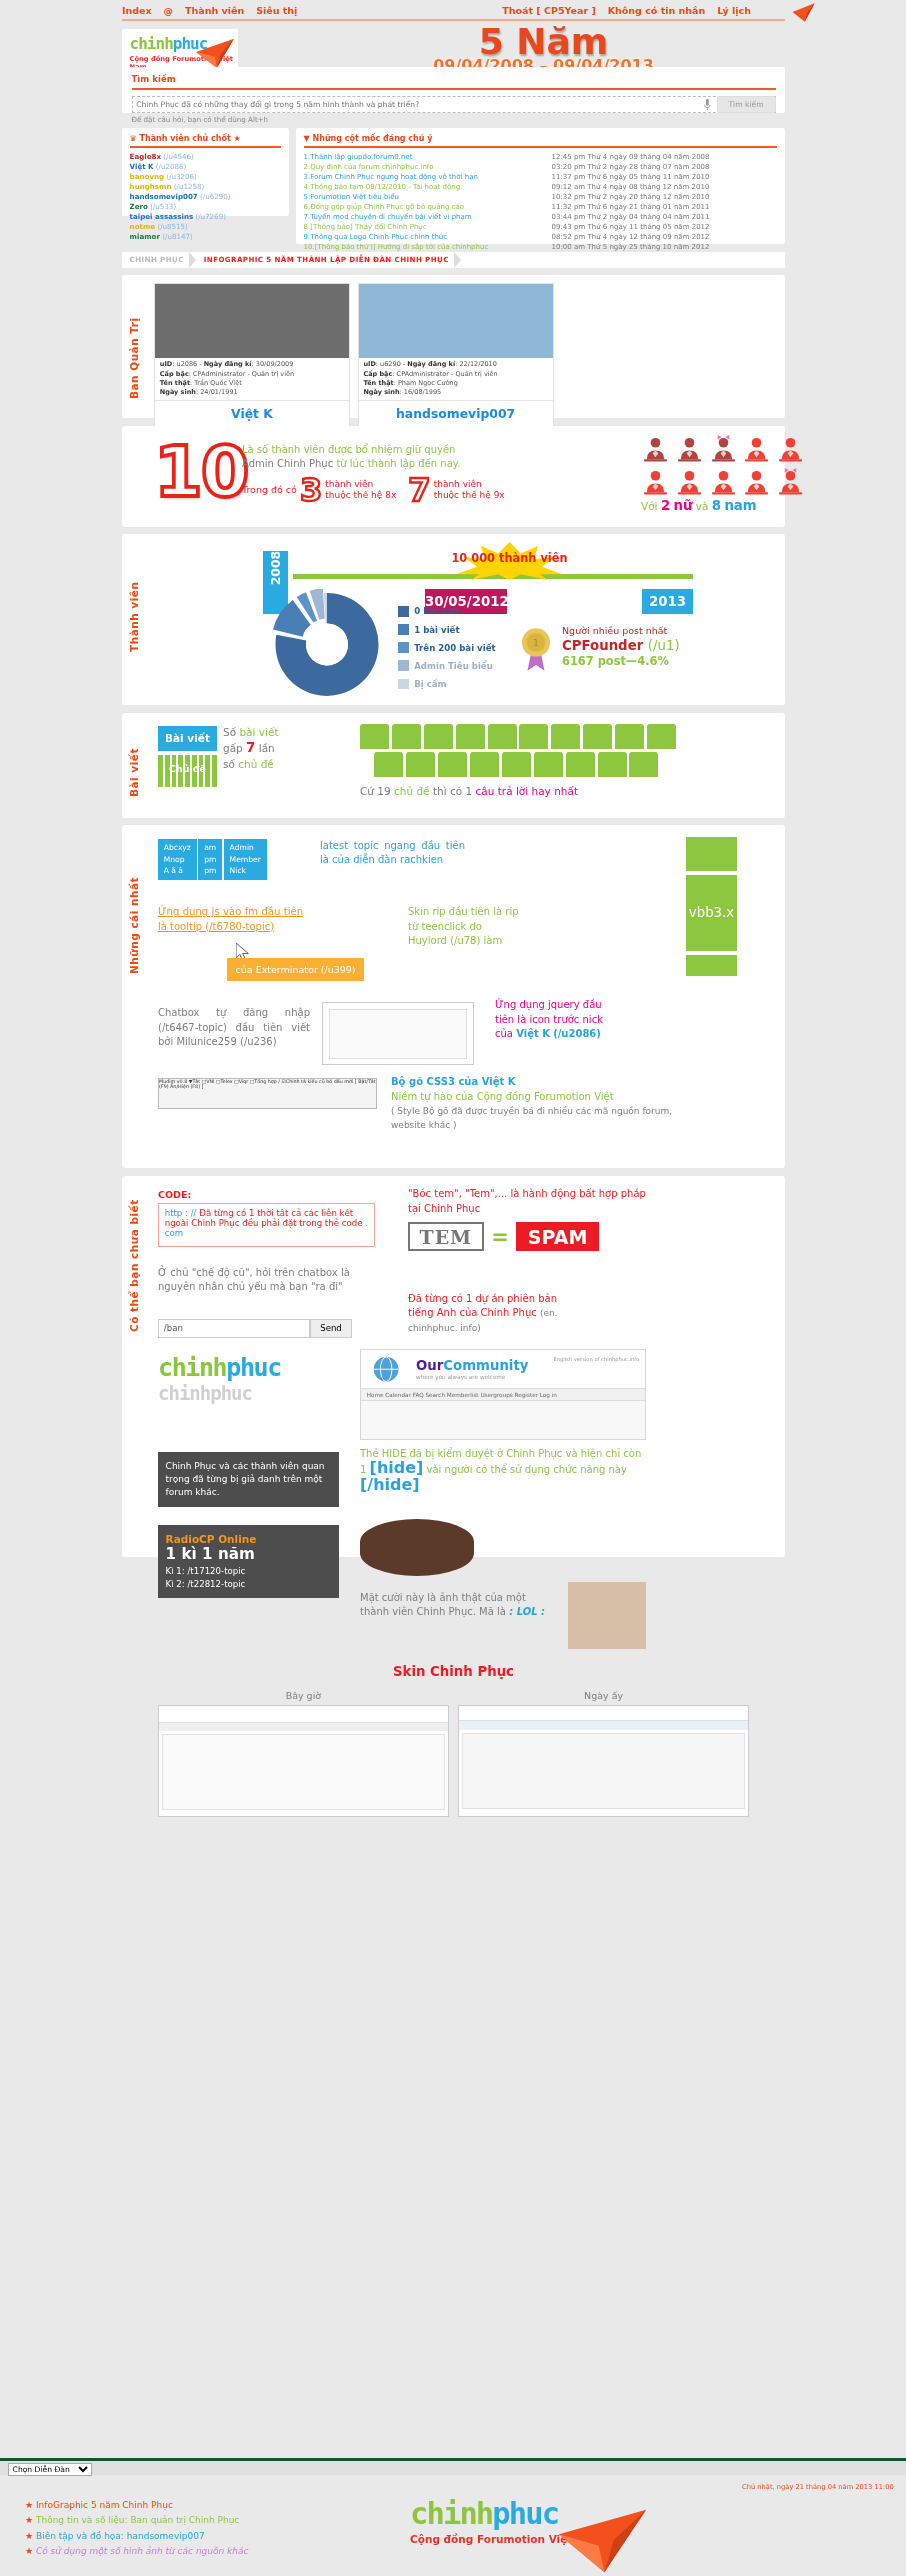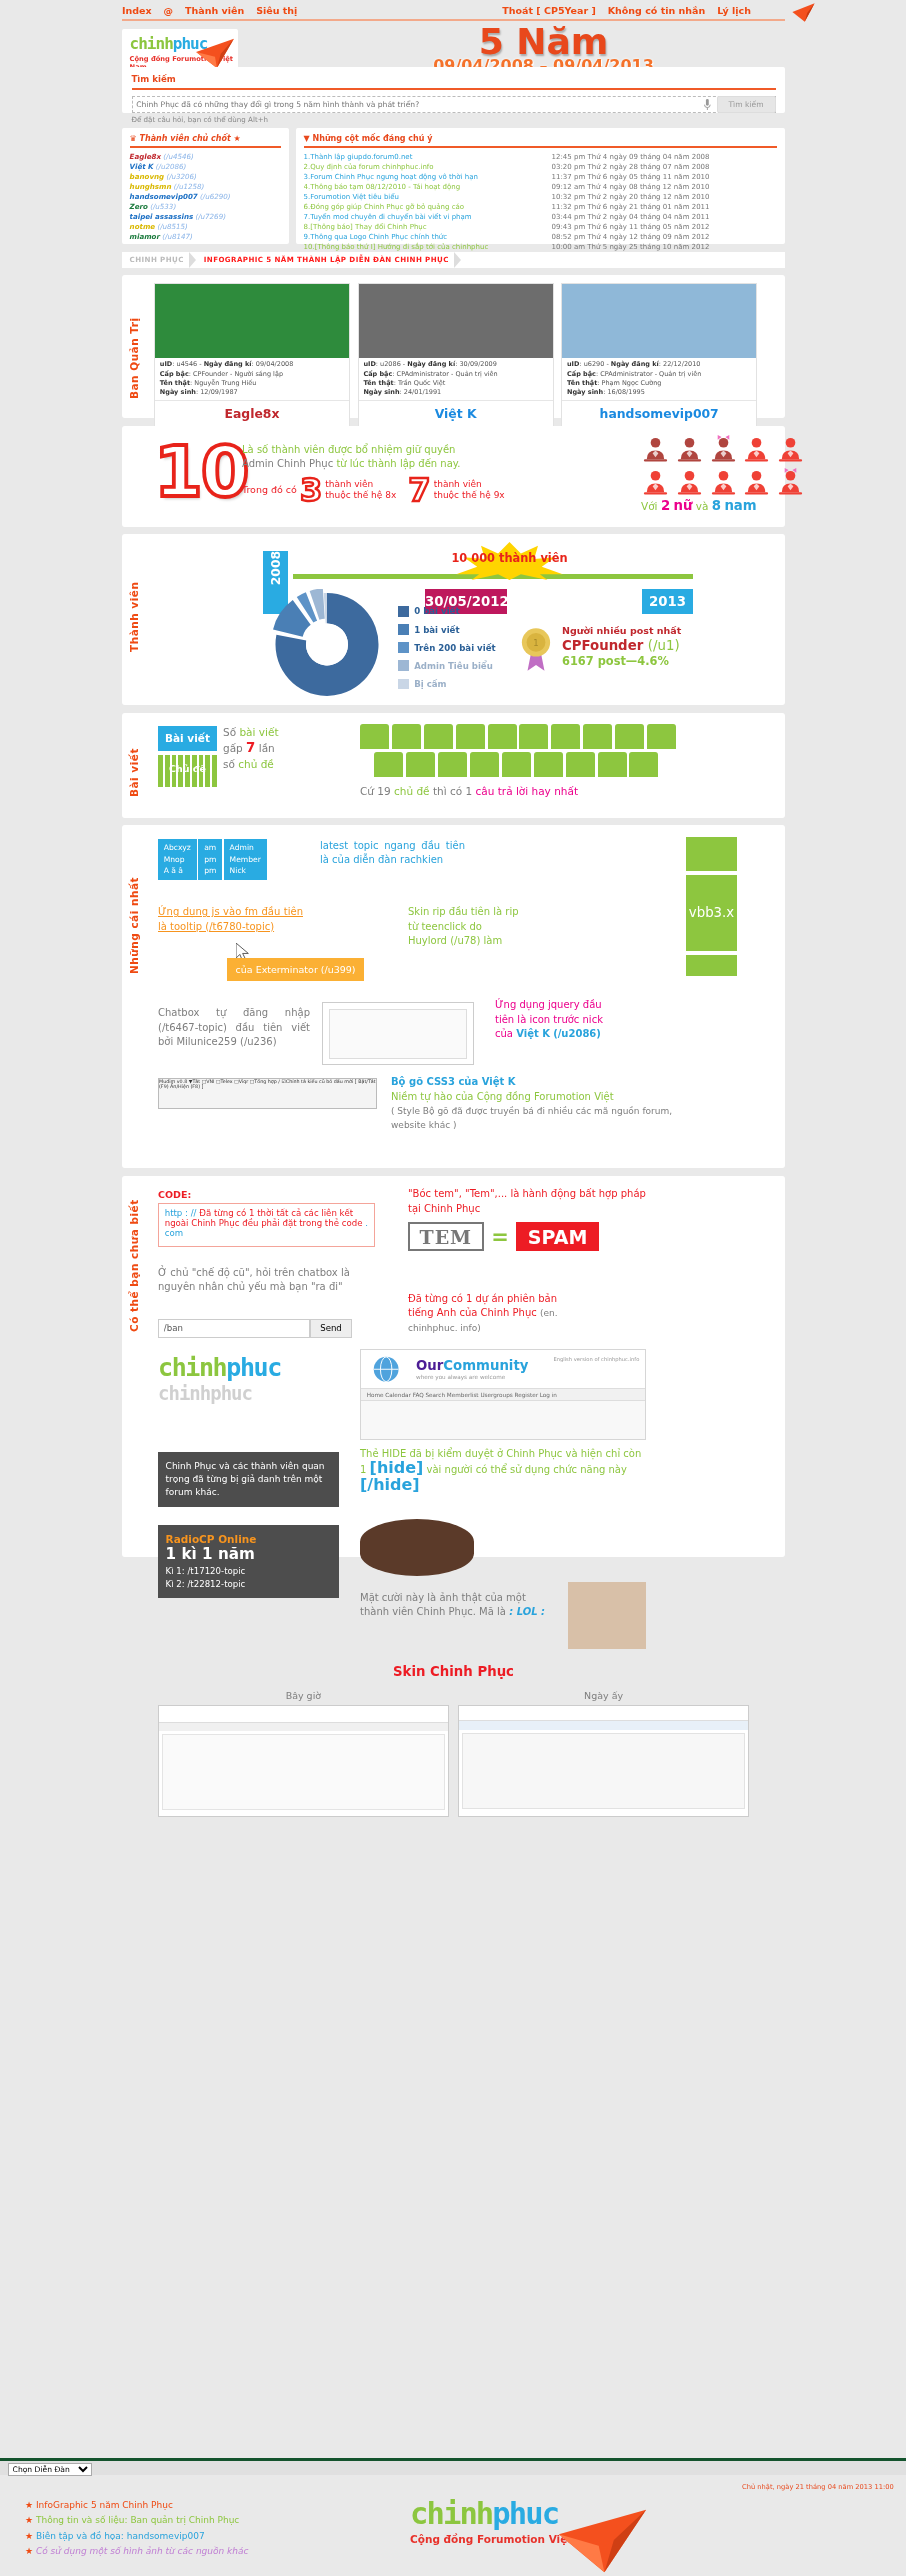--- a/index.html
+++ b/index.html
@@ -62,21 +62,21 @@
     font-family:"DejaVu Sans","Liberation Sans",sans-serif;
   }
   .mic-icon { position:absolute; right:65px; top:2.9px; }
   .search-btn {
     position:absolute; right:0; top:0; height:17px; width:59px;
     background:#e6e6e6; border:1px solid #ddd; color:#999; font-size:7.6px;
     border-radius:1.9px; cursor:pointer; font-family:"DejaVu Sans",sans-serif;
   }
   .search-hint { font-size:7.1px; color:#888; margin:1.9px 9.5px 0 9.5px; }
 
-  .members-panel { position:absolute; left:122px; top:128px; width:167px; height:116px;font-style:italic; }
+  .members-panel { position:absolute; left:122px; top:128px; width:167px; height:88px; }
   .m-head { color:#e8481c; font-weight:bold; font-size:8px; padding:5.7px 7.6px 3.8px 7.6px; }
   .m-rule { height:1.4px; background:#f05a28; margin:0 7.6px 3.8px 7.6px; }
   .m-list { padding:0 7.6px; }
   .m-item { font-size:7.1px; line-height:10px; white-space:nowrap; }
   .m-item b { font-weight:bold; }
   .m-uid { color:#8ab4e8; font-weight:normal; }
 
   .miles-panel { position:absolute; left:296px; top:128px; width:489px; height:116px; }
   .ml-head { color:#e8481c; font-weight:bold; font-size:8px; padding:5.7px 7.6px 3.8px 7.6px; }
   .ml-rule { height:1.4px; background:#f05a28; margin:0 7.6px 3.8px 7.6px; }
@@ -139,21 +139,21 @@
   .tag2012 { left:303px; top:55px; width:82px; height:25px; background:#be185d; font-size:13.3px; line-height:25px; }
   .tag2013 { left:520px; top:55px; width:51px; height:25px; background:#29abe2; font-size:13.3px; line-height:25px; }
   .burst { position:absolute; left:292px; top:7.6px; width:191px; height:38px; }
   .burst-txt { position:absolute; left:292px; top:17px; width:191px; text-align:center; color:#e8231a; font-weight:bold; font-size:11.4px; }
   .donut { position:absolute; left:143px; top:55px; }
   .legend { position:absolute; left:276px; top:72px; font-size:8.6px; font-weight:bold; }
   .lg { display:flex; align-items:center; gap:5.7px; margin-bottom:7.6px; }
   .sw { width:10.5px; height:10.5px; }
   .medal { position:absolute; left:398px; top:93px; }
   .topposter { position:absolute; left:440px; top:91px; }
-  .tp1 { color:#c0272d; font-weight:bold; font-size:9.5px; }
+  .tp1 { color:#c0272d; font-weight:normal; font-size:9.5px; }
   .tp2 { font-size:13.3px; font-weight:bold; color:#c0272d; margin-top:1.9px; }
   .tp2 .u { color:#8dc63f; font-weight:normal; }
   .tp3 { color:#8dc63f; font-size:11.4px; font-weight:bold; margin-top:1px; }
 
   
   .posts { height:105px; }
   .pv-tag { position:absolute; left:36px; top:13.3px; width:59px; height:25px; background:#29abe2; color:#fff; font-weight:bold; font-size:10.5px; line-height:25px; text-align:center; }
   .pv-bars { position:absolute; left:36px; top:42px; width:59px; height:32px; display:flex; gap:1.9px; }
   .pv-bar { flex:1; background:#8dc63f; }
   .pv-chu { position:absolute; left:36px; top:50px; width:59px; text-align:center; color:#fff; font-weight:bold; font-size:9.5px; }
@@ -368,29 +368,20 @@
   <div class="crumbs">
     <span class="crumb grey">CHINH PHỤC</span><span class="crumb red">INFOGRAPHIC 5 NĂM THÀNH LẬP DIỄN ĐÀN CHINH PHỤC</span>
   </div>
 
   <div class="info">
 
     <div class="ib admins">
       <div class="vlabel" style="top:17px;height:107px;">Ban Quản Trị</div>
       <div class="acards" id="admin-cards">
           <div class="acard">
-   <div class="aphoto" style="background:#2e8b3c"></div>
-   <div class="ainfo">
-    <b>uID</b>: u4546 - <b>Ngày đăng kí</b>: 09/04/2008<br>
-    <b>Cấp bậc</b>: CPFounder - Người sáng lập<br>
-    <b>Tên thật</b>: Nguyễn Trung Hiếu<br>
-    <b>Ngày sinh</b>: 12/09/1987</div>
-   <div class="aname" style="color:#c0272d">Eagle8x</div>
-          </div>
-          <div class="acard">
    <div class="aphoto" style="background:#6d6d6d"></div>
    <div class="ainfo">
     <b>uID</b>: u2086 - <b>Ngày đăng kí</b>: 30/09/2009<br>
     <b>Cấp bậc</b>: CPAdministrator - Quản trị viên<br>
     <b>Tên thật</b>: Trần Quốc Việt<br>
     <b>Ngày sinh</b>: 24/01/1991</div>
    <div class="aname" style="color:#1b8ae0">Việt K</div>
           </div>
           <div class="acard">
    <div class="aphoto" style="background:#8fb8d8"></div>

